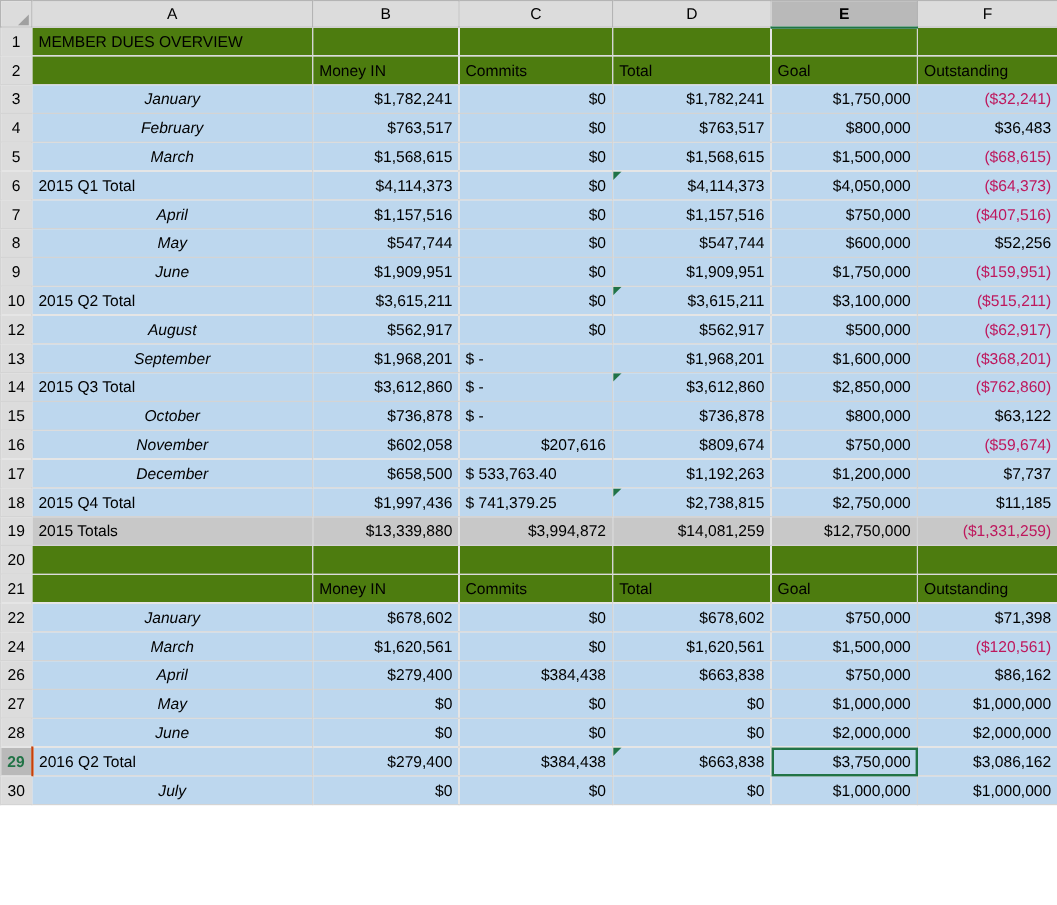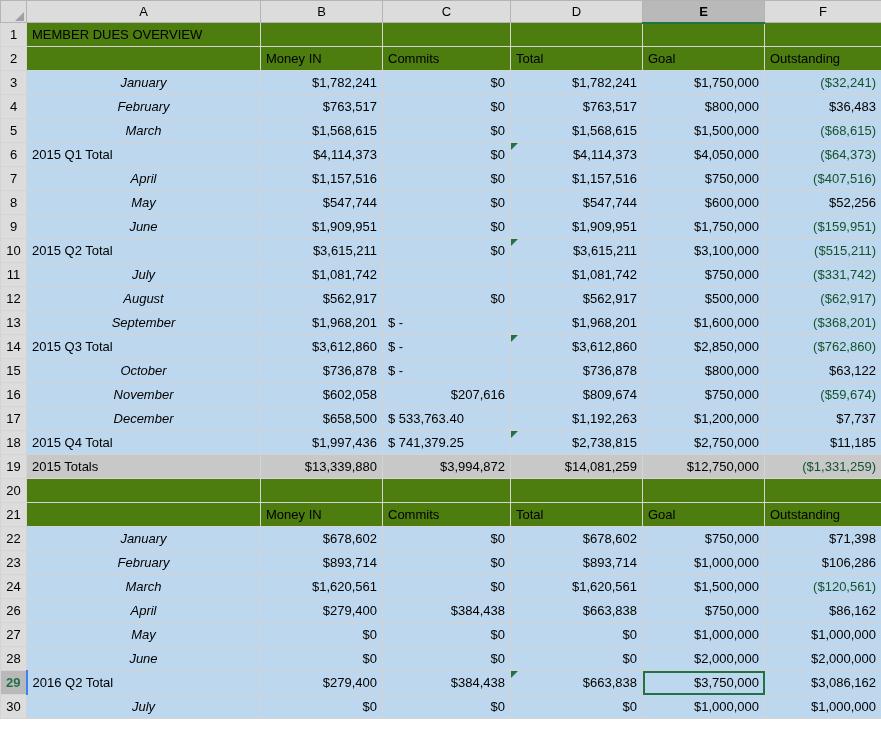--- a/index.html
+++ b/index.html
@@ -63,32 +63,32 @@
     border: 1px solid #b4b4b4;
     text-align: center;
     width: 26px;
     color: #000;
     font-size: 13px;
   }
   td.rowhead.sel-row {
     background: #b9b9b9;
     color: #217346;
     font-weight: bold;
-    border-right: 2px solid #3b82f6;
+    border-right: 2px solid #c2410c;
   }
   
   td.c-gray    { background: #4d7c0f; }
   td.c-blue    { background: #bdd7ee; }
   td.c-shade   { background: #c8c8c8; }
   td.lbl       { text-align: center; font-style: italic; }
   td.lbl-b     { text-align: left; font-weight: bold; font-style: normal; }
   td.num       { text-align: right; }
   td.hdr       { text-align: left; font-weight: bold; margin-left: 36px; }
   td.b         { font-weight: bold; }
-  td.neg       { color: #14532d; }
+  td.neg       { color: #be185d; }
   td.title     { text-align: left; font-weight: bold; }
   td.acct      { text-align: left; }
   td.mark { position: relative; }
   td.mark::after {
     content: "";
     position: absolute;
     top: 0; left: 0;
     width: 0; height: 0;
     border-top: 7px solid #217346;
     border-right: 7px solid transparent;
@@ -216,29 +216,20 @@
         <tr>
           <td class="rowhead">10</td>
           <td class="c-blue lbl-b">2015 Q2 Total</td>
           <td class="c-blue num b">$3,615,211</td>
           <td class="c-blue num b">$0</td>
           <td class="c-blue num b mark">$3,615,211</td>
           <td class="c-blue num b">$3,100,000</td>
           <td class="c-blue num b neg">($515,211)</td>
         </tr>
         <tr>
-          <td class="rowhead">11</td>
-          <td class="c-blue lbl">July</td>
-          <td class="c-blue num">$1,081,742</td>
-          <td class="c-blue num"></td>
-          <td class="c-blue num">$1,081,742</td>
-          <td class="c-blue num">$750,000</td>
-          <td class="c-blue num neg">($331,742)</td>
-        </tr>
-        <tr>
           <td class="rowhead">12</td>
           <td class="c-blue lbl">August</td>
           <td class="c-blue num">$562,917</td>
           <td class="c-blue num">$0</td>
           <td class="c-blue num">$562,917</td>
           <td class="c-blue num">$500,000</td>
           <td class="c-blue num neg">($62,917)</td>
         </tr>
         <tr>
           <td class="rowhead">13</td>
@@ -324,29 +315,20 @@
         <tr>
           <td class="rowhead">22</td>
           <td class="c-blue lbl">January</td>
           <td class="c-blue num">$678,602</td>
           <td class="c-blue num">$0</td>
           <td class="c-blue num">$678,602</td>
           <td class="c-blue num">$750,000</td>
           <td class="c-blue num">$71,398</td>
         </tr>
         <tr>
-          <td class="rowhead">23</td>
-          <td class="c-blue lbl">February</td>
-          <td class="c-blue num">$893,714</td>
-          <td class="c-blue num">$0</td>
-          <td class="c-blue num">$893,714</td>
-          <td class="c-blue num">$1,000,000</td>
-          <td class="c-blue num">$106,286</td>
-        </tr>
-        <tr>
           <td class="rowhead">24</td>
           <td class="c-blue lbl">March</td>
           <td class="c-blue num">$1,620,561</td>
           <td class="c-blue num">$0</td>
           <td class="c-blue num">$1,620,561</td>
           <td class="c-blue num">$1,500,000</td>
           <td class="c-blue num neg">($120,561)</td>
         </tr>
         <tr>
           <td class="rowhead">26</td>

